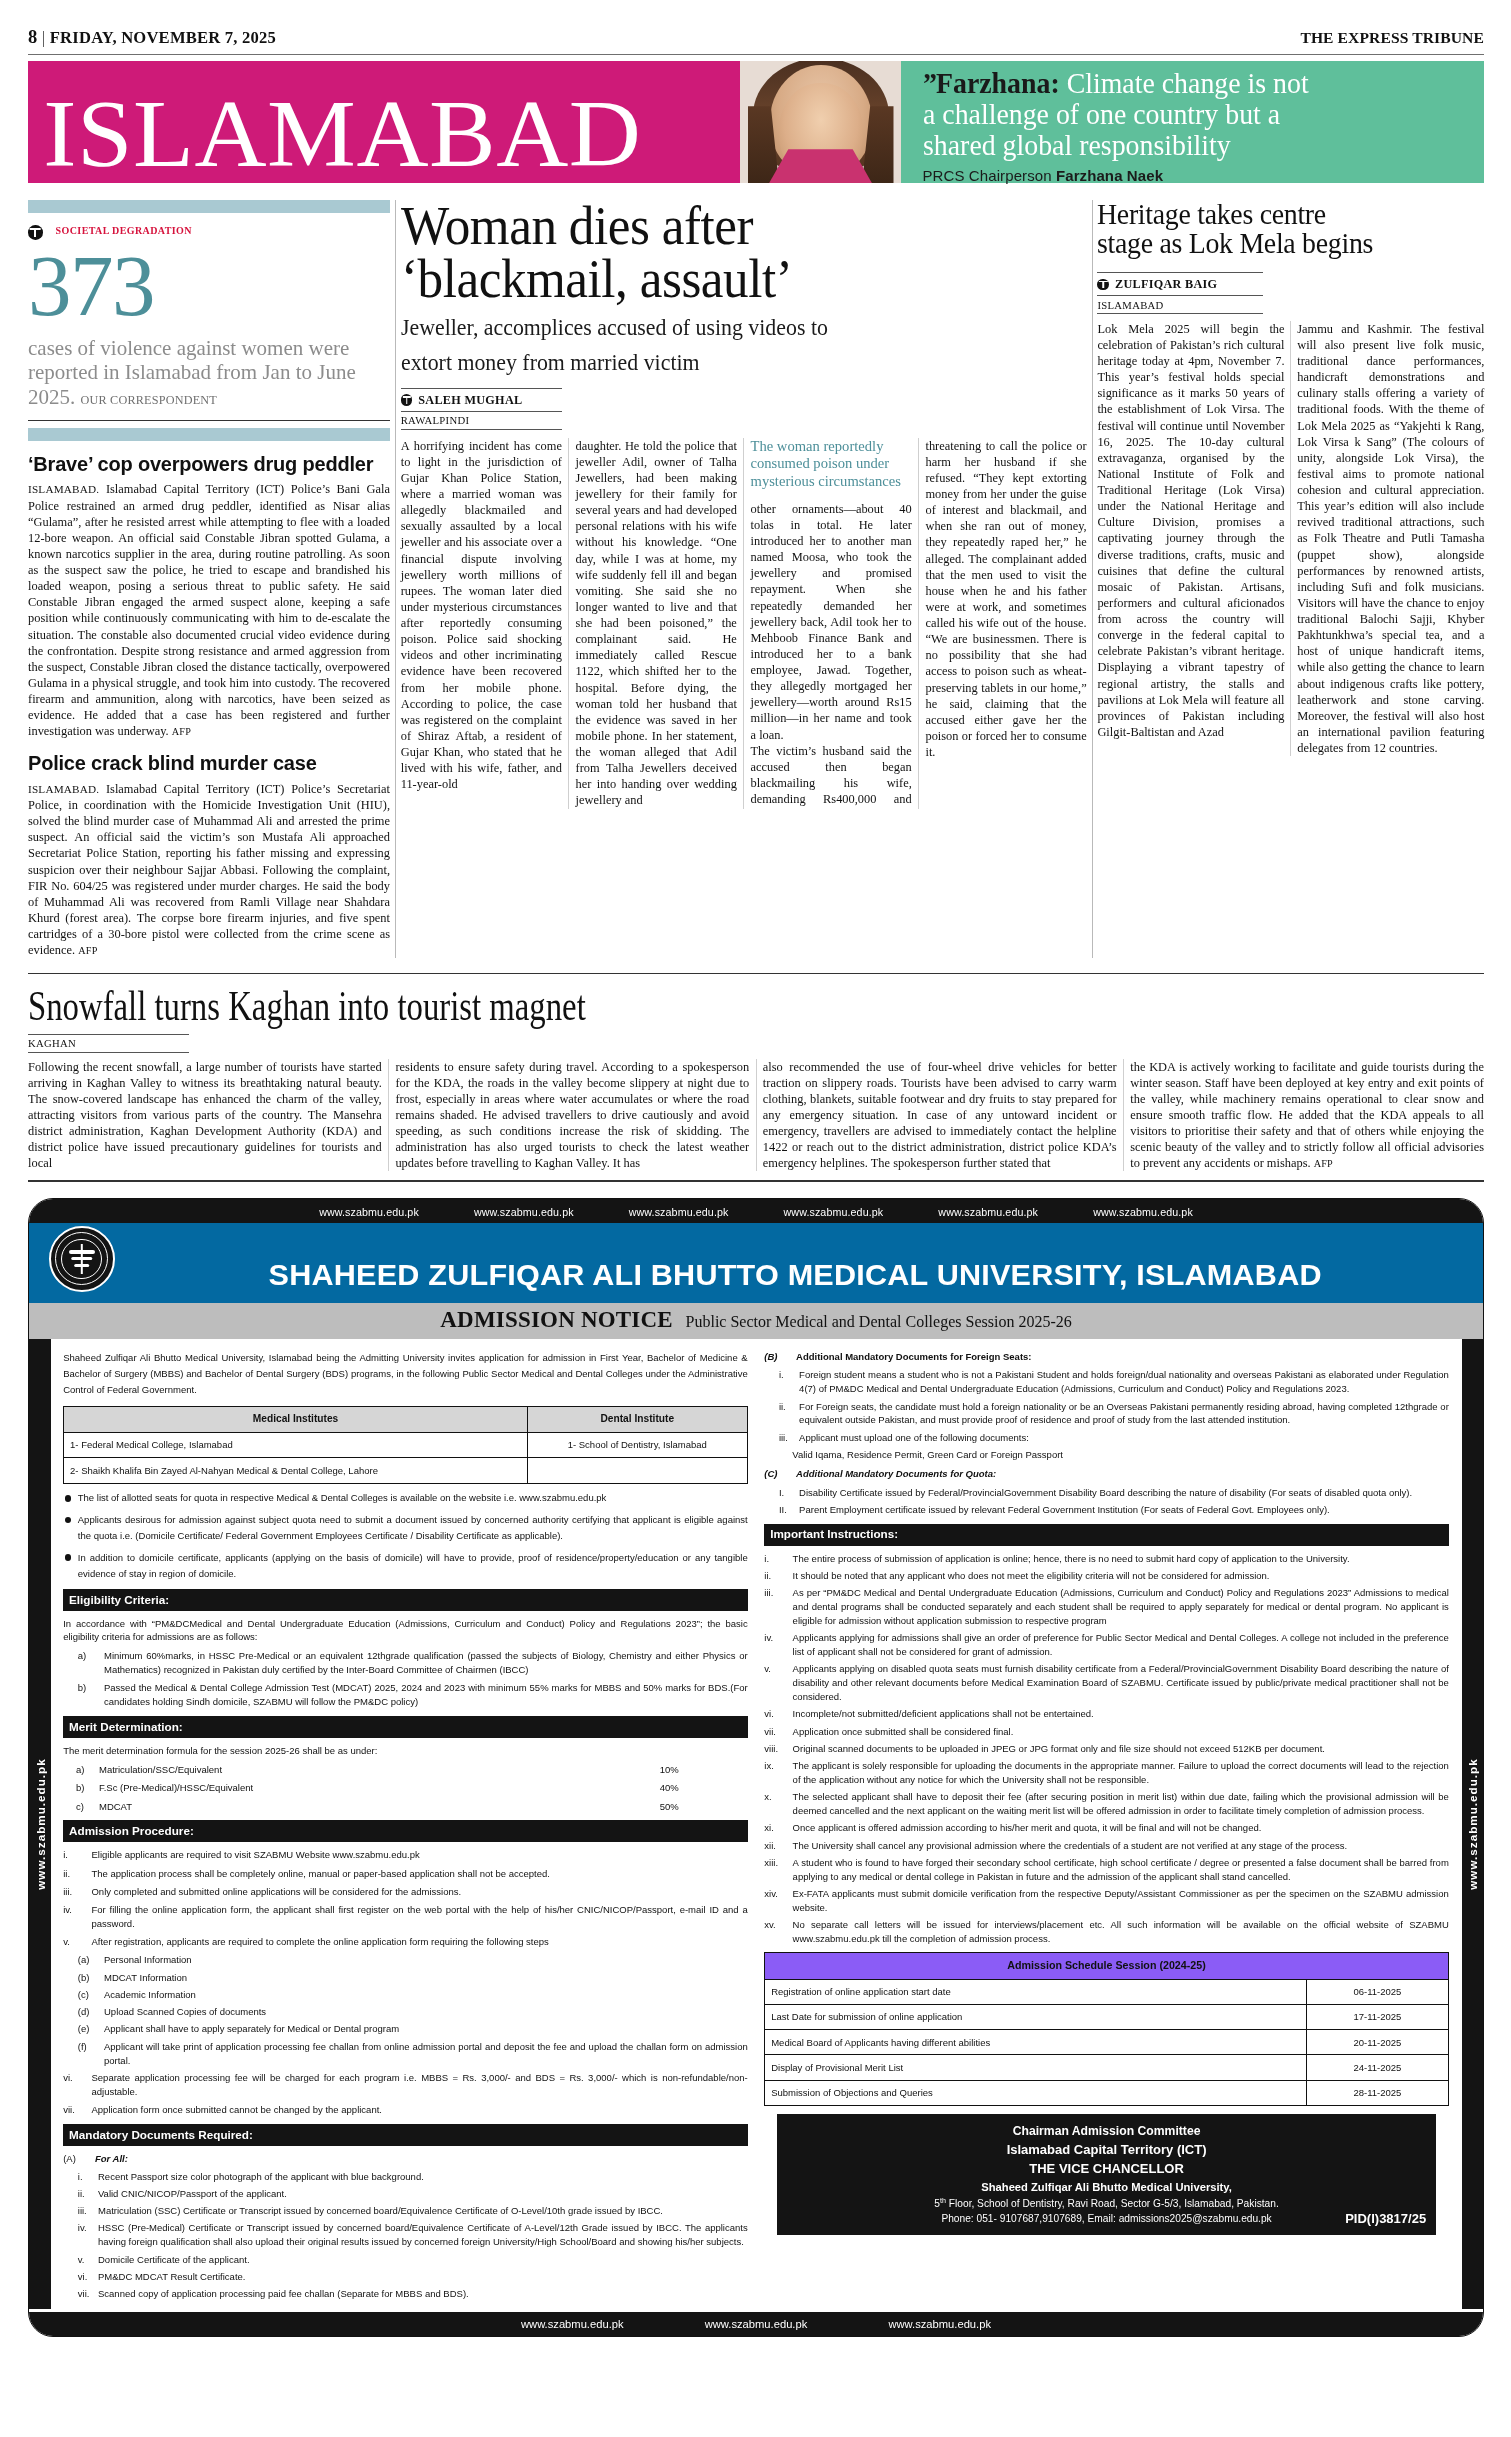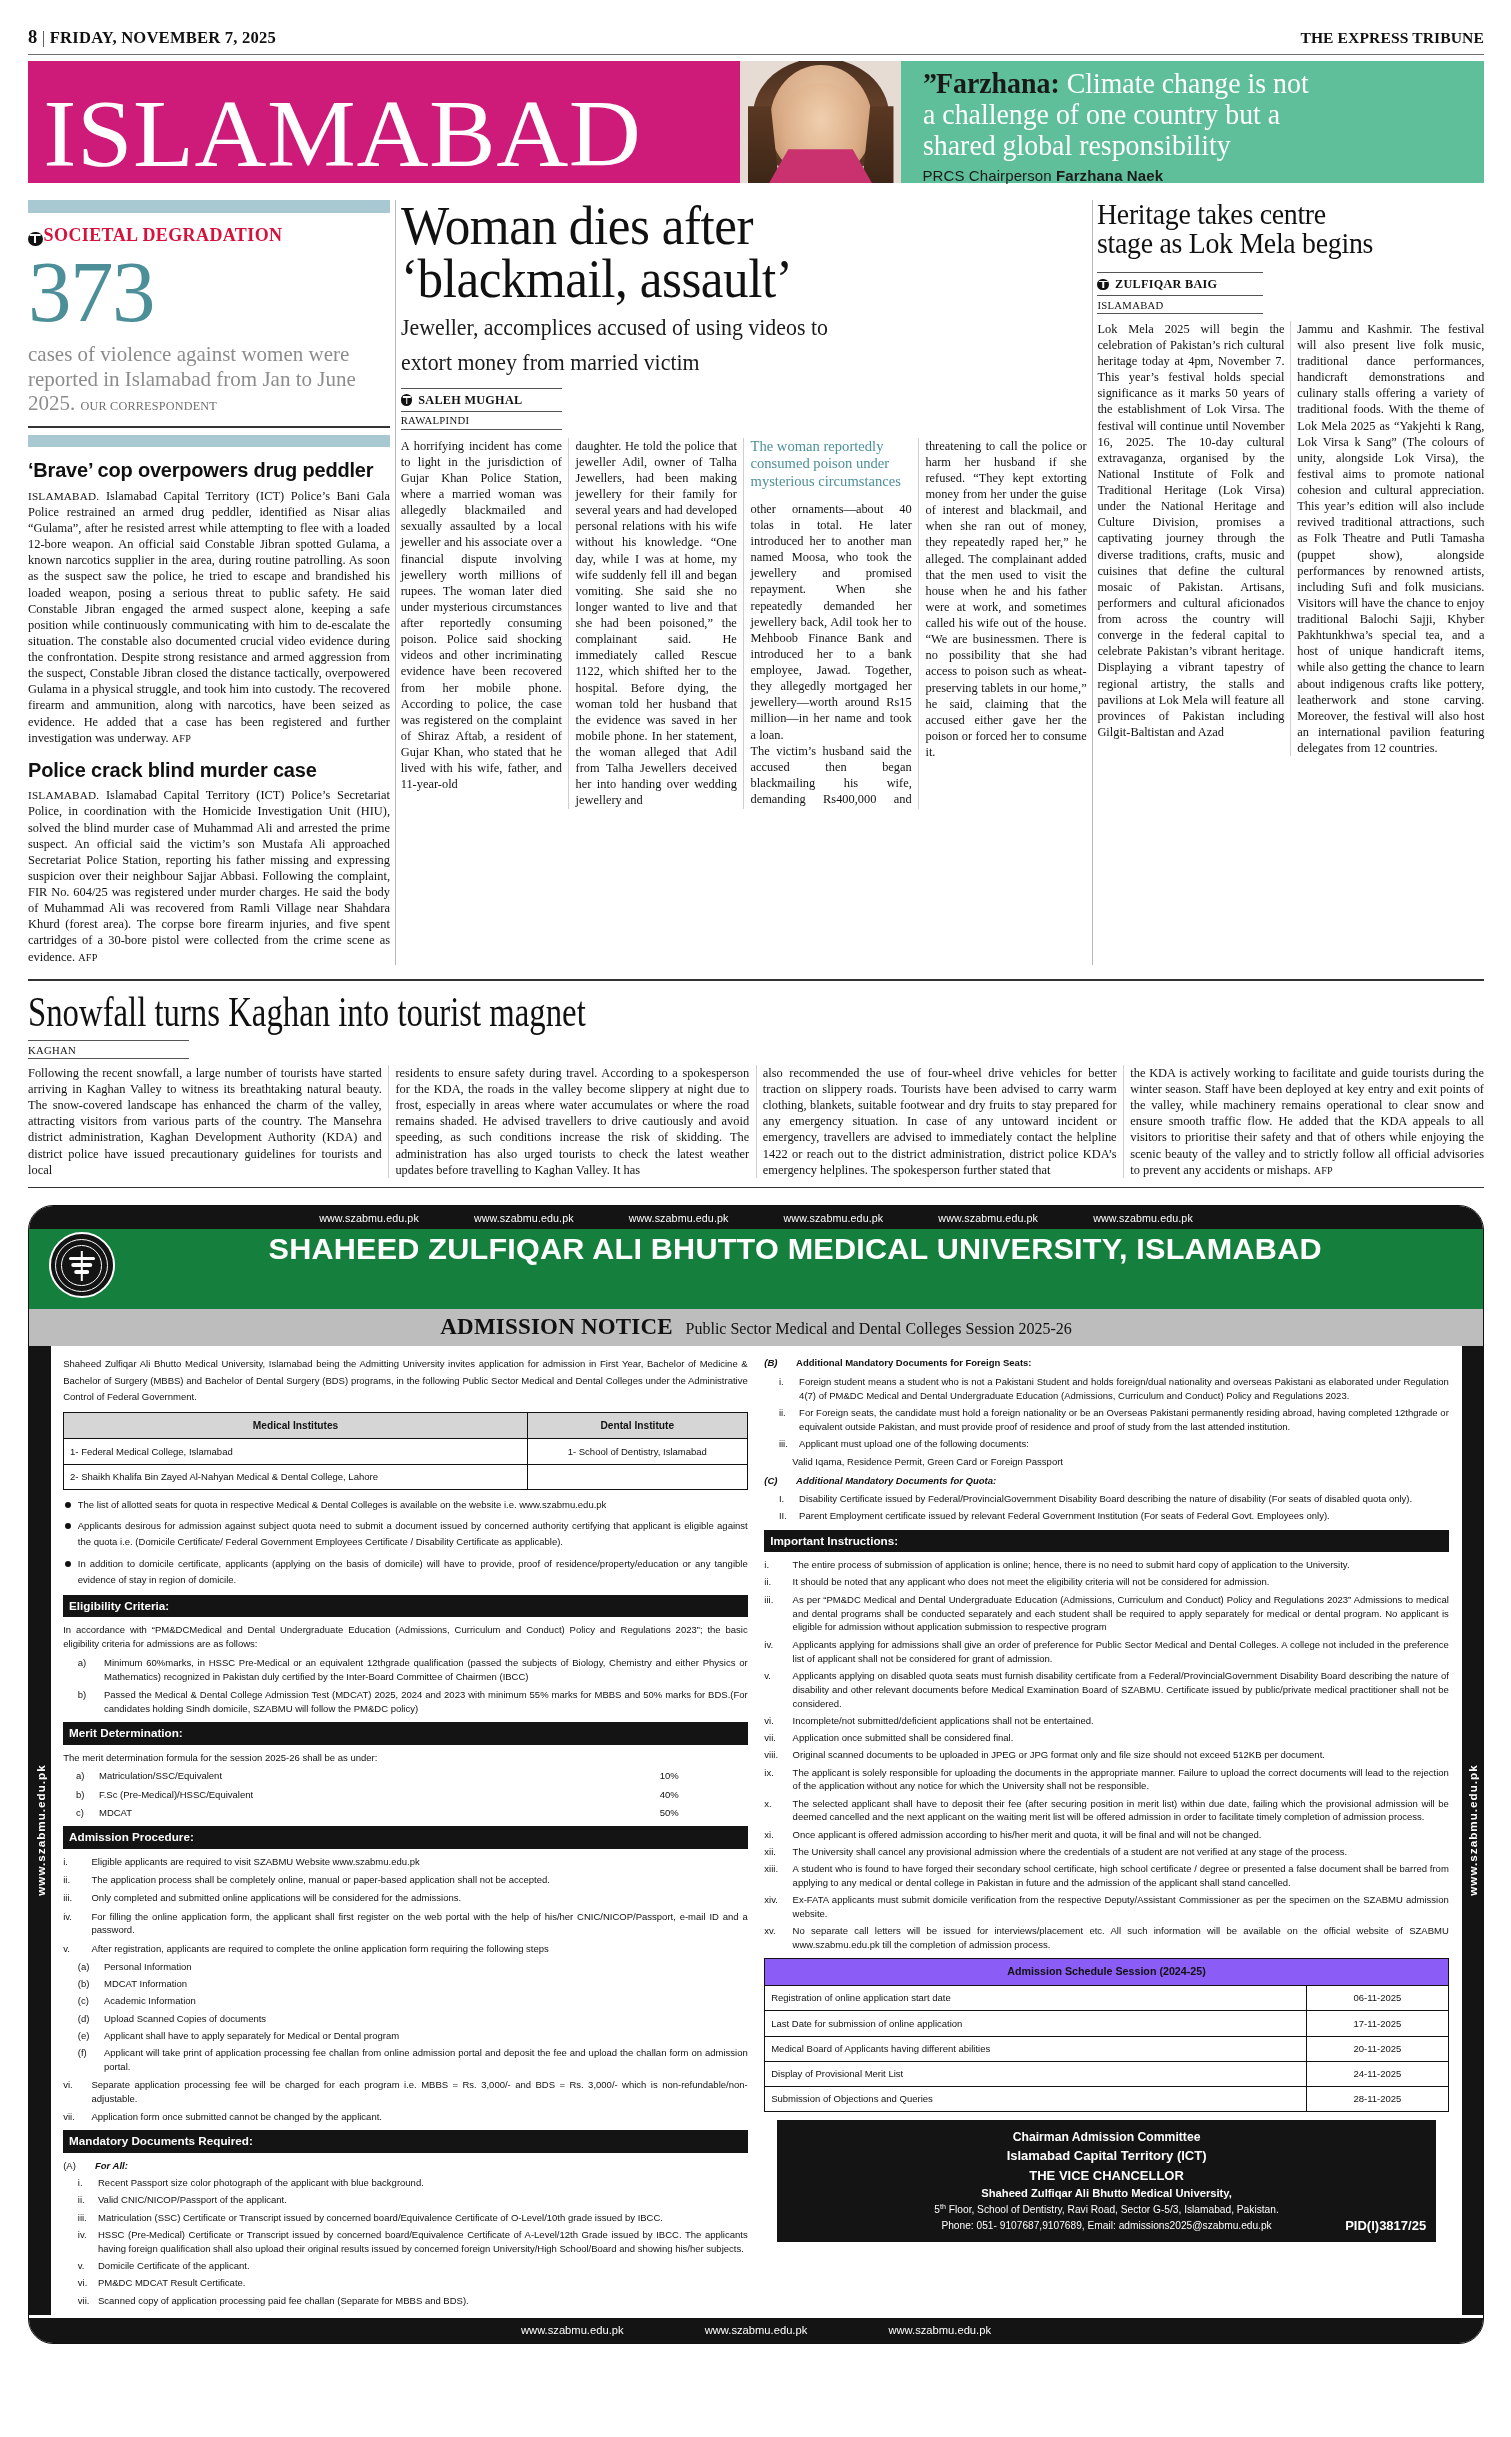--- a/index.html
+++ b/index.html
@@ -85,24 +85,24 @@
   .grid {
     display: grid;
     grid-template-columns: 362px 10.7px 686px 10.7px 387px;
     margin-top: 16.6px;
   }
   .vrule { background: #b9b9b9; width: 1px; justify-self: center; }
 
   
   .teal-bar { height: 12.7px; background: #A9C9D2; }
   .kicker {
-    display: flex; align-items: flex-end; gap: 1px;
+    display: flex; align-items: flex-start; gap: 13px;
     margin-top: 12.7px; color: #D6123C;
     font-family: "Liberation Serif", serif; font-weight: bold;
-    font-size: 18px; letter-spacing: 0.4px;
+    font-size: 10px; letter-spacing: 0.4px;
   }
   .tlogo {
     width: 14.6px; height: 14.6px; border-radius: 50%; background: #111;
     position: relative; flex: 0 0 auto;
   }
   .tlogo:after {
     content: ""; position: absolute; left: 50%; top: 2.4px; transform: translateX(-50%);
     width: 2px; height: 9.3px; background: #fff;
   }
   .tlogo:before {
@@ -182,21 +182,21 @@
     position: relative; background: #fff; border: 1.5px solid #111;
     border-radius: 25px; overflow: hidden;
   }
   .ad-top-strip {
     background: #141414; color: #fff; text-align: center;
     padding: 6.8px 0 4.9px; font-family: "Liberation Sans", sans-serif;
     font-size: 10.7px; letter-spacing: 0.1px;
   }
   .ad-top-strip span { display: inline-block; margin: 0 26px; }
   .ad-title-row {
-    background: #15803d; color: #fff; display: flex; align-items: flex-start;
+    background: #0369a1; color: #fff; display: flex; align-items: flex-end;
     padding: 2.9px 19.5px 10.7px;
   }
   .ad-seal {
     flex: 0 0 66px; height: 66px; border-radius: 50%;
     border: 2px solid #fff; background: #141414; position: relative; margin-right: 12.7px;
   }
   .ad-seal .ring { position: absolute; inset: 4.4px; border: 1px solid #fff; border-radius: 50%; }
   .ad-seal .ring2 { position: absolute; inset: 10.7px; border: 1px solid #fff; border-radius: 50%; }
   .ad-seal .rod { position: absolute; left: 50%; top: 16.6px; transform: translateX(-50%); width: 2.4px; height: 30px; background: #fff; }
   .ad-seal .wing { position: absolute; left: 50%; top: 22.4px; transform: translateX(-50%); width: 26px; height: 3.4px; background: #fff; border-radius: 2px; }

